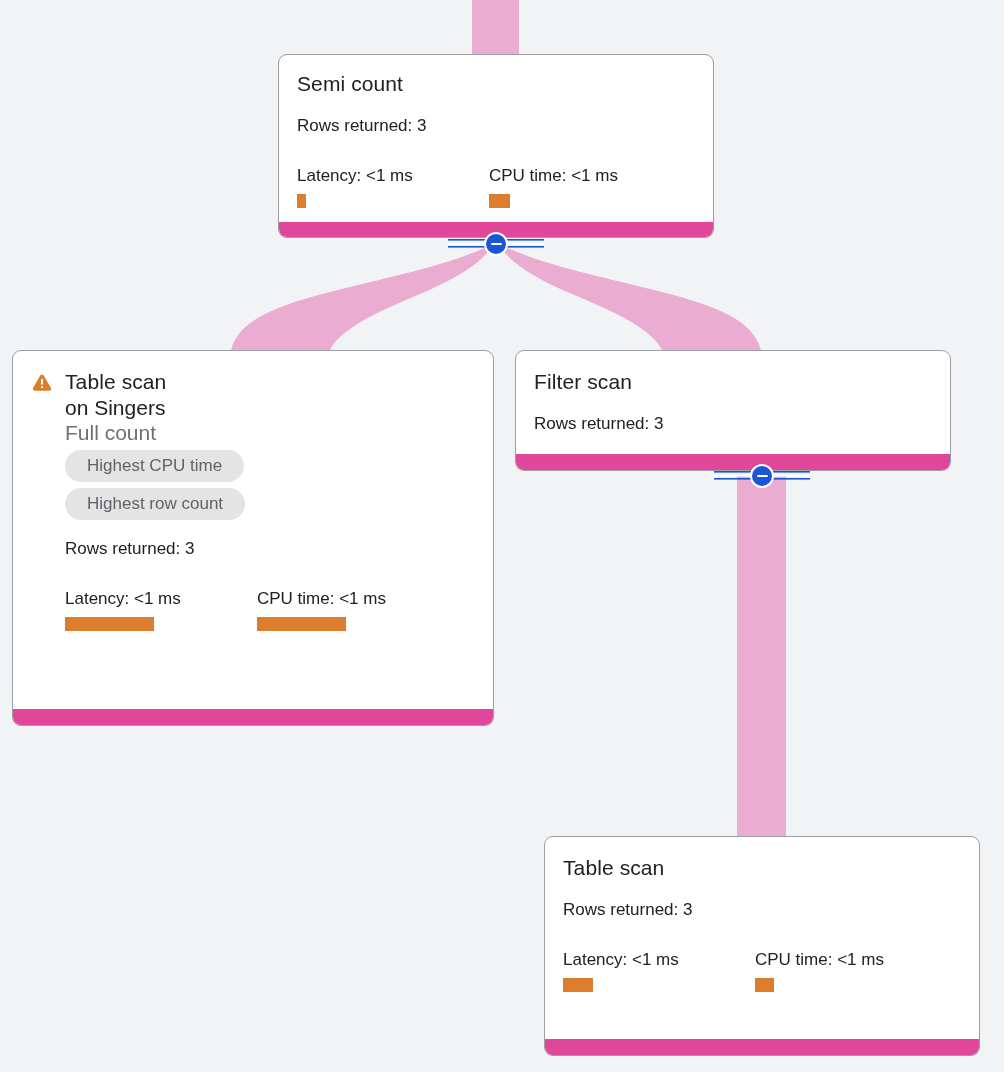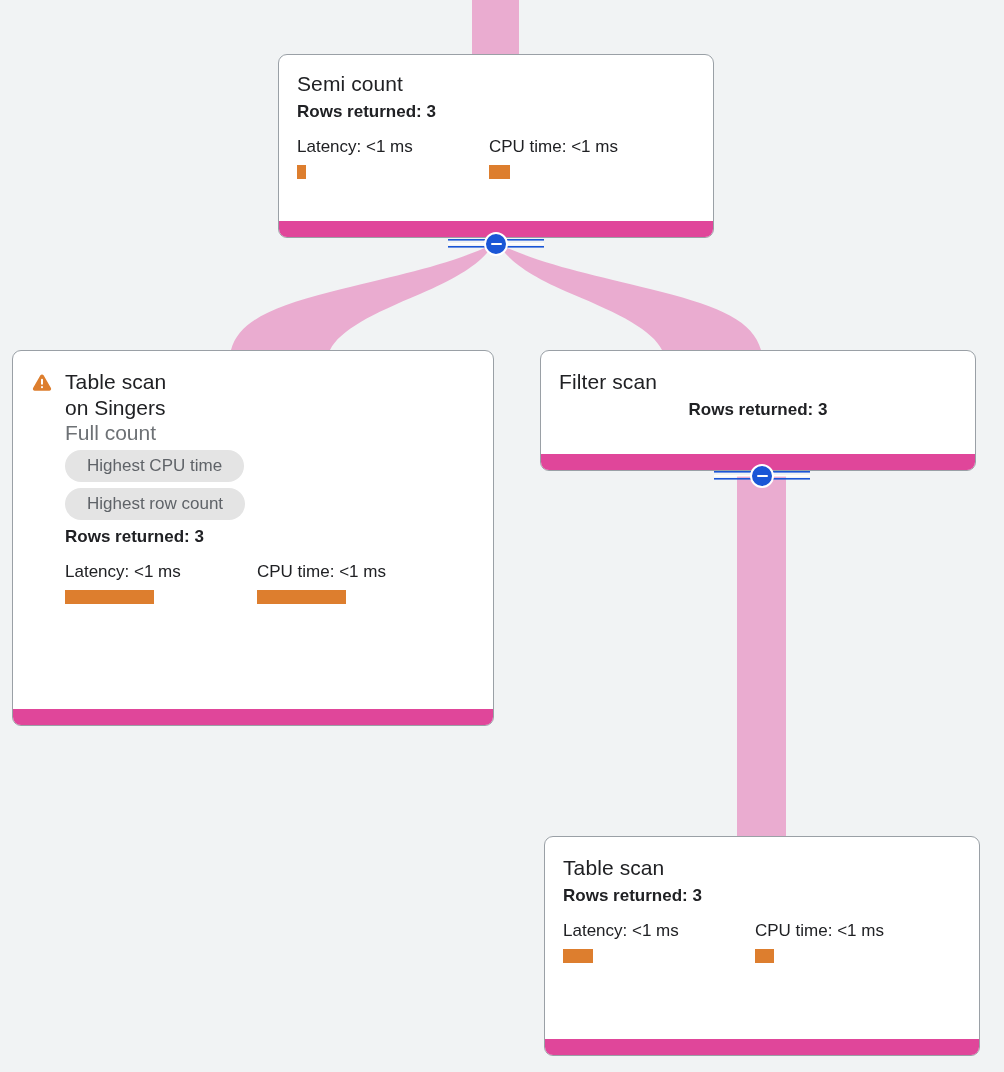--- a/index.html
+++ b/index.html
@@ -86,22 +86,21 @@
     font-weight: 400;
   }
   .node-sub.muted {
     color: #6d7175;
   }
 
   .node-rows {
     font-size: 17px;
     line-height: 25px;
     color: #202124;
-    margin-top: 2px;
-    font-weight: bold;
+    margin-top: 16px;
   }
 
   
   .chips {
     margin: 5px 0 4px 0;
     display: flex;
     flex-direction: column;
     align-items: flex-start;
     gap: 6px;
   }
@@ -123,20 +122,21 @@
   }
   .metric {
     display: flex;
     flex-direction: column;
   }
   .metric-label {
     font-size: 17px;
     line-height: 22px;
     color: #202124;
     white-space: nowrap;
+    margin-top: 15px;
   }
   .metric-bar {
     height: 14px;
     background: #dd7e2e;
     margin-top: 7px;
   }
 
   
   .collapse-toggle {
     position: absolute;
@@ -259,21 +259,21 @@
           <div class="metric">
             <div class="metric-label">CPU time: &lt;1 ms</div>
             <div class="metric-bar" style="width:89px;"></div>
           </div>
         </div>
       </div>
     </div>
     <div class="node-footer"></div>
   </div>
 
-  <div class="node" style="left:540px; top:350px; width:436px; height:121px;text-align:center;">
+  <div class="node" style="left:515px; top:350px; width:436px; height:121px;">
     <div class="node-body" style="padding:18px 18px 10px 18px;">
       <div class="node-header">
         <div class="node-title">Filter scan</div>
       </div>
       <div class="node-rows">Rows returned: 3</div>
     </div>
     <div class="node-footer"></div>
   </div>
 
   <div class="collapse-toggle" style="left:714px; top:463px; width:96px;">

